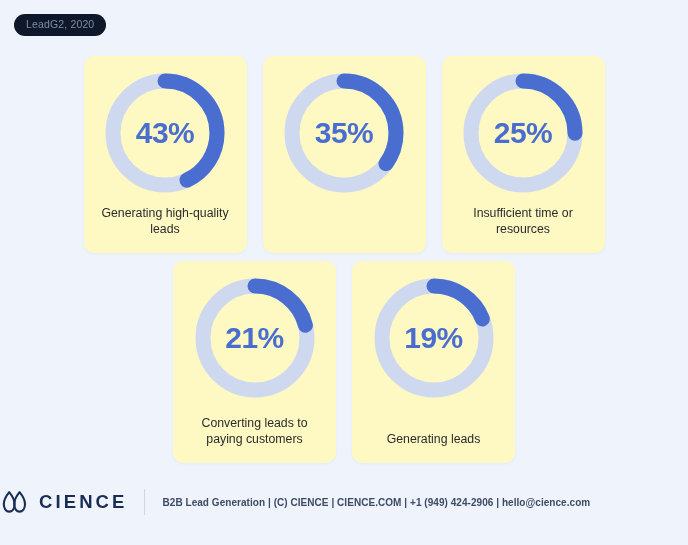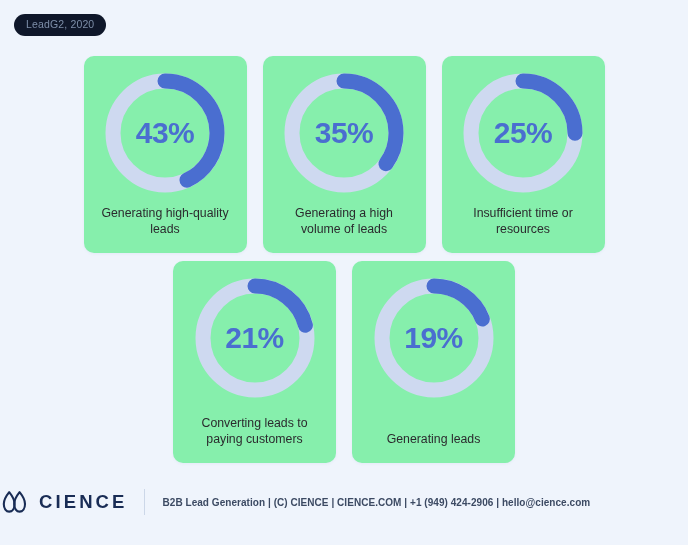--- a/index.html
+++ b/index.html
@@ -46,21 +46,21 @@
   .row {
     display: flex;
     justify-content: center;
     gap: 16px;
   }
   .row.row2 {
     margin-top: 8px;
   }
   .card {
     width: 163px;
-    background: #86efac;
+    background: #fef9c3;
     border-radius: 10px;
     box-shadow: 0 1px 3px rgba(90,120,180,.07);
     padding: 16px 12px 16px 12px;
     box-sizing: border-box;
     display: flex;
     flex-direction: column;
     align-items: center;
   }
   .card.r1 { height: 197px; }
   .card.r2 { height: 202px; }
@@ -162,21 +162,20 @@
       </div>
 
       <div class="card r1">
         <div class="donut-wrap">
           <svg viewBox="0 0 122 122">
             <circle cx="61" cy="61" r="52" fill="none" stroke="#ced9f0" stroke-width="15"></circle>
             <circle class="arc" cx="61" cy="61" r="52" fill="none" stroke="#4a6ed0" stroke-width="15" stroke-linecap="round" stroke-dasharray="114.35397259066848 212.37166338267002"></circle>
           </svg>
           <div class="donut-value">35%</div>
         </div>
-        <div class="card-label">Generating a high volume of leads</div>
       </div>
 
       <div class="card r1">
         <div class="donut-wrap">
           <svg viewBox="0 0 122 122">
             <circle cx="61" cy="61" r="52" fill="none" stroke="#ced9f0" stroke-width="15"></circle>
             <circle class="arc" cx="61" cy="61" r="52" fill="none" stroke="#4a6ed0" stroke-width="15" stroke-linecap="round" stroke-dasharray="81.68140899333463 245.04422698000388"></circle>
           </svg>
           <div class="donut-value">25%</div>
         </div>

